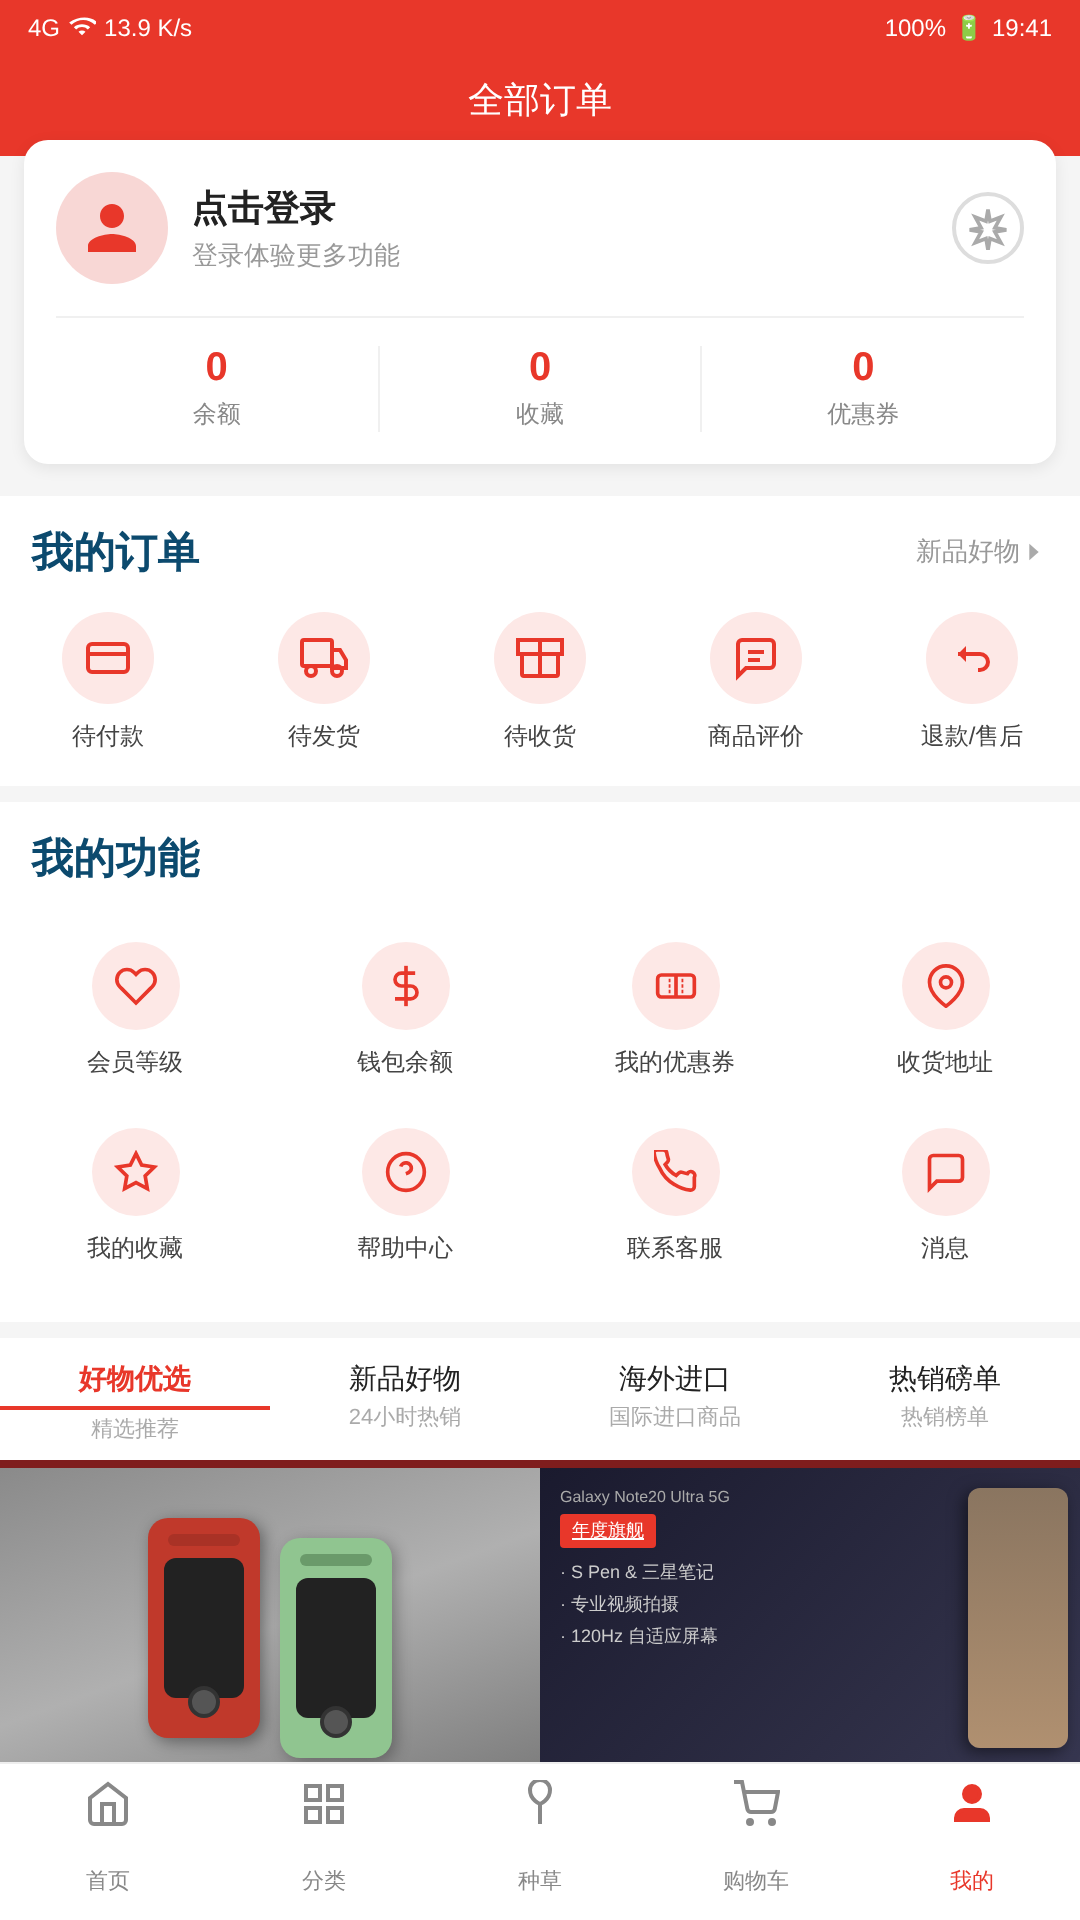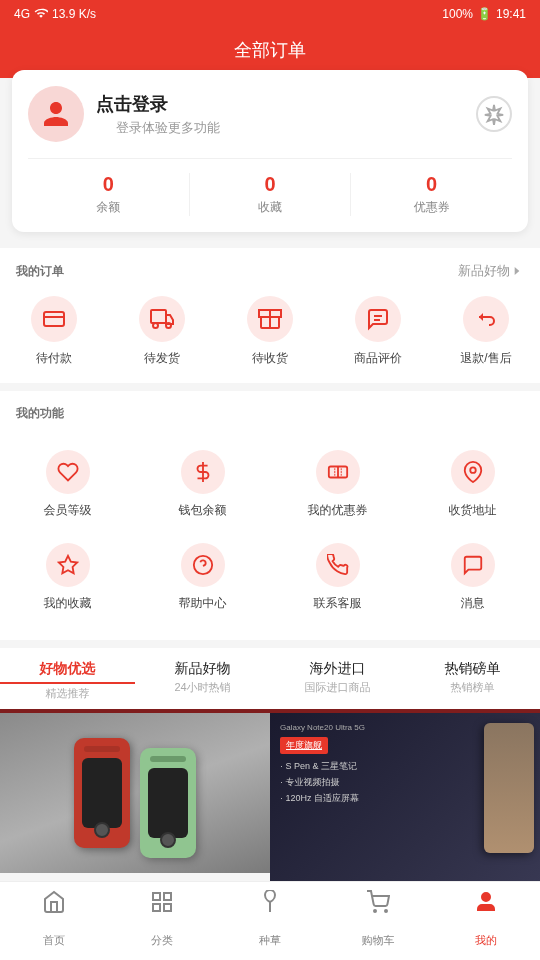--- a/index.html
+++ b/index.html
@@ -69,21 +69,20 @@
     .avatar svg { width: 30px; height: 30px; }
     .profile-text .name {
       font-size: 18px;
       font-weight: 600;
       color: #222;
     }
     .profile-text .sub {
       font-size: 13px;
       color: #999;
       margin-top: 3px;
-      margin-left: 20px;
     }
     .settings-icon {
       width: 36px;
       height: 36px;
       border: 2px solid #ddd;
       border-radius: 50%;
       display: flex;
       align-items: center;
       justify-content: center;
     }
@@ -120,23 +119,23 @@
       margin: 8px 0 0 0;
       padding: 0;
     }
     .section-header {
       display: flex;
       justify-content: space-between;
       align-items: center;
       padding: 14px 16px 10px;
     }
     .section-title {
-      font-size: 12px;
+      font-size: 21px;
       font-weight: 600;
-      color: #737373;
+      color: #0c4a6e;
     }
     .section-more {
       font-size: 13px;
       color: #999;
       display: flex;
       align-items: center;
     }
 
     
     .order-icons {

